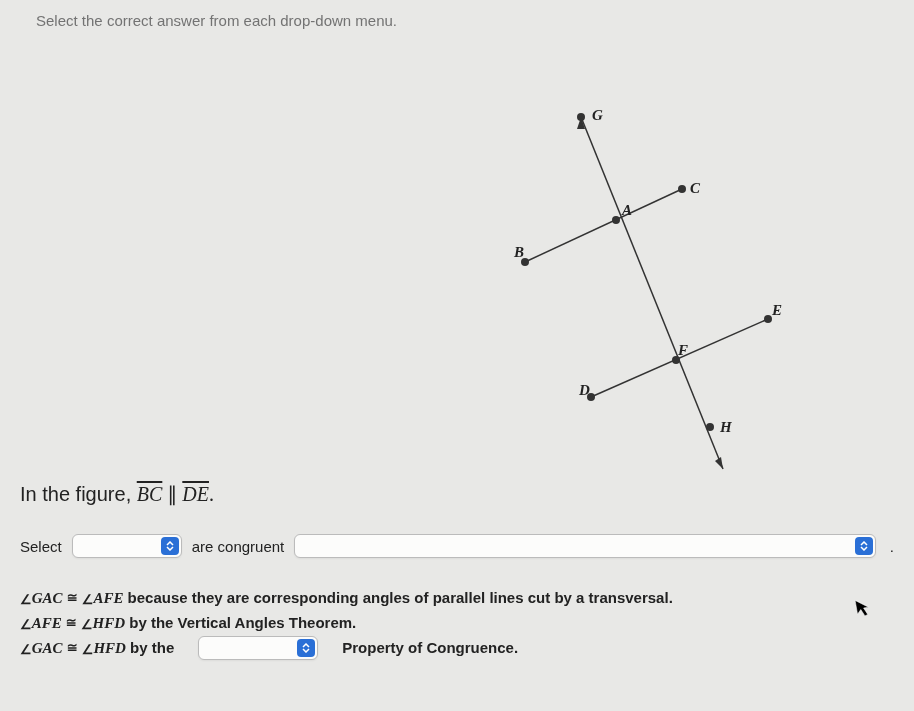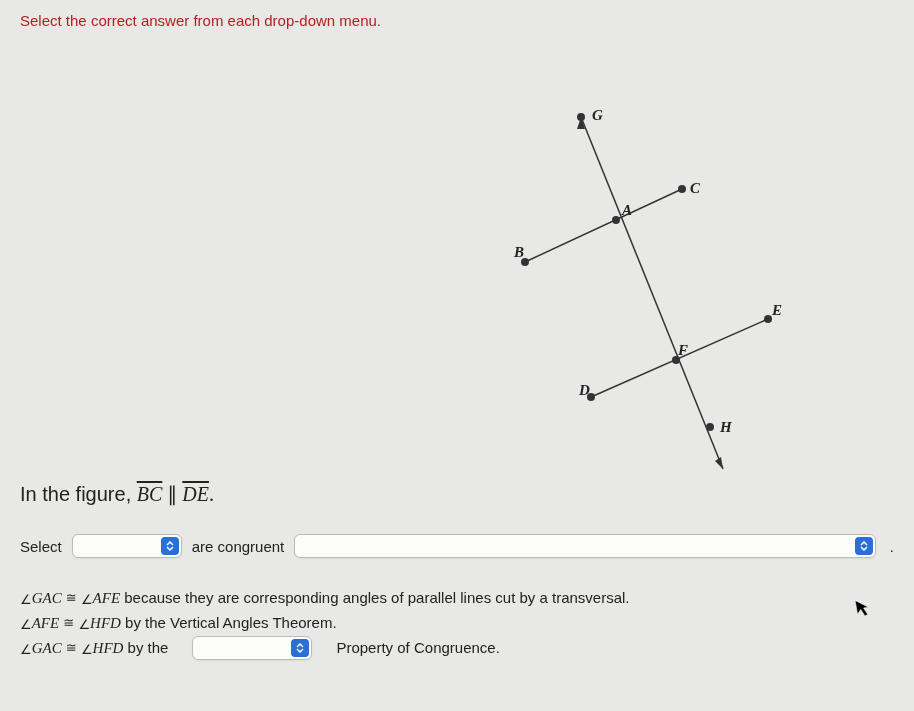--- a/index.html
+++ b/index.html
@@ -12,23 +12,24 @@
       background: #e8e8e6;
       width: 914px;
       height: 711px;
       padding: 12px 20px;
       color: #222;
       position: relative;
       overflow: hidden;
     }
     .instruction {
       font-size: 15px;
-      color: #b91c1c;
+      color: #737373;
       font-weight: 500;
       margin-bottom: 8px;
+      margin-left: 16px;
     }
     .figure-container {
       position: relative;
       width: 874px;
       height: 435px;
     }
     svg.figure {
       position: absolute;
       top: 0;
       left: 0;
@@ -96,20 +97,21 @@
     .dropdown-caret svg {
       width: 10px;
       height: 10px;
     }
     .proof {
       margin-top: 28px;
       font-size: 15px;
       line-height: 1.6;
       color: #222;
       font-family: Arial, Helvetica, sans-serif;
+      font-weight: bold;
     }
     .proof .mathital {
       font-family: 'Times New Roman', serif;
       font-style: italic;
     }
     .angle-sym {
       font-family: 'Times New Roman', serif;
       font-size: 13px;
       vertical-align: -1px;
     }

